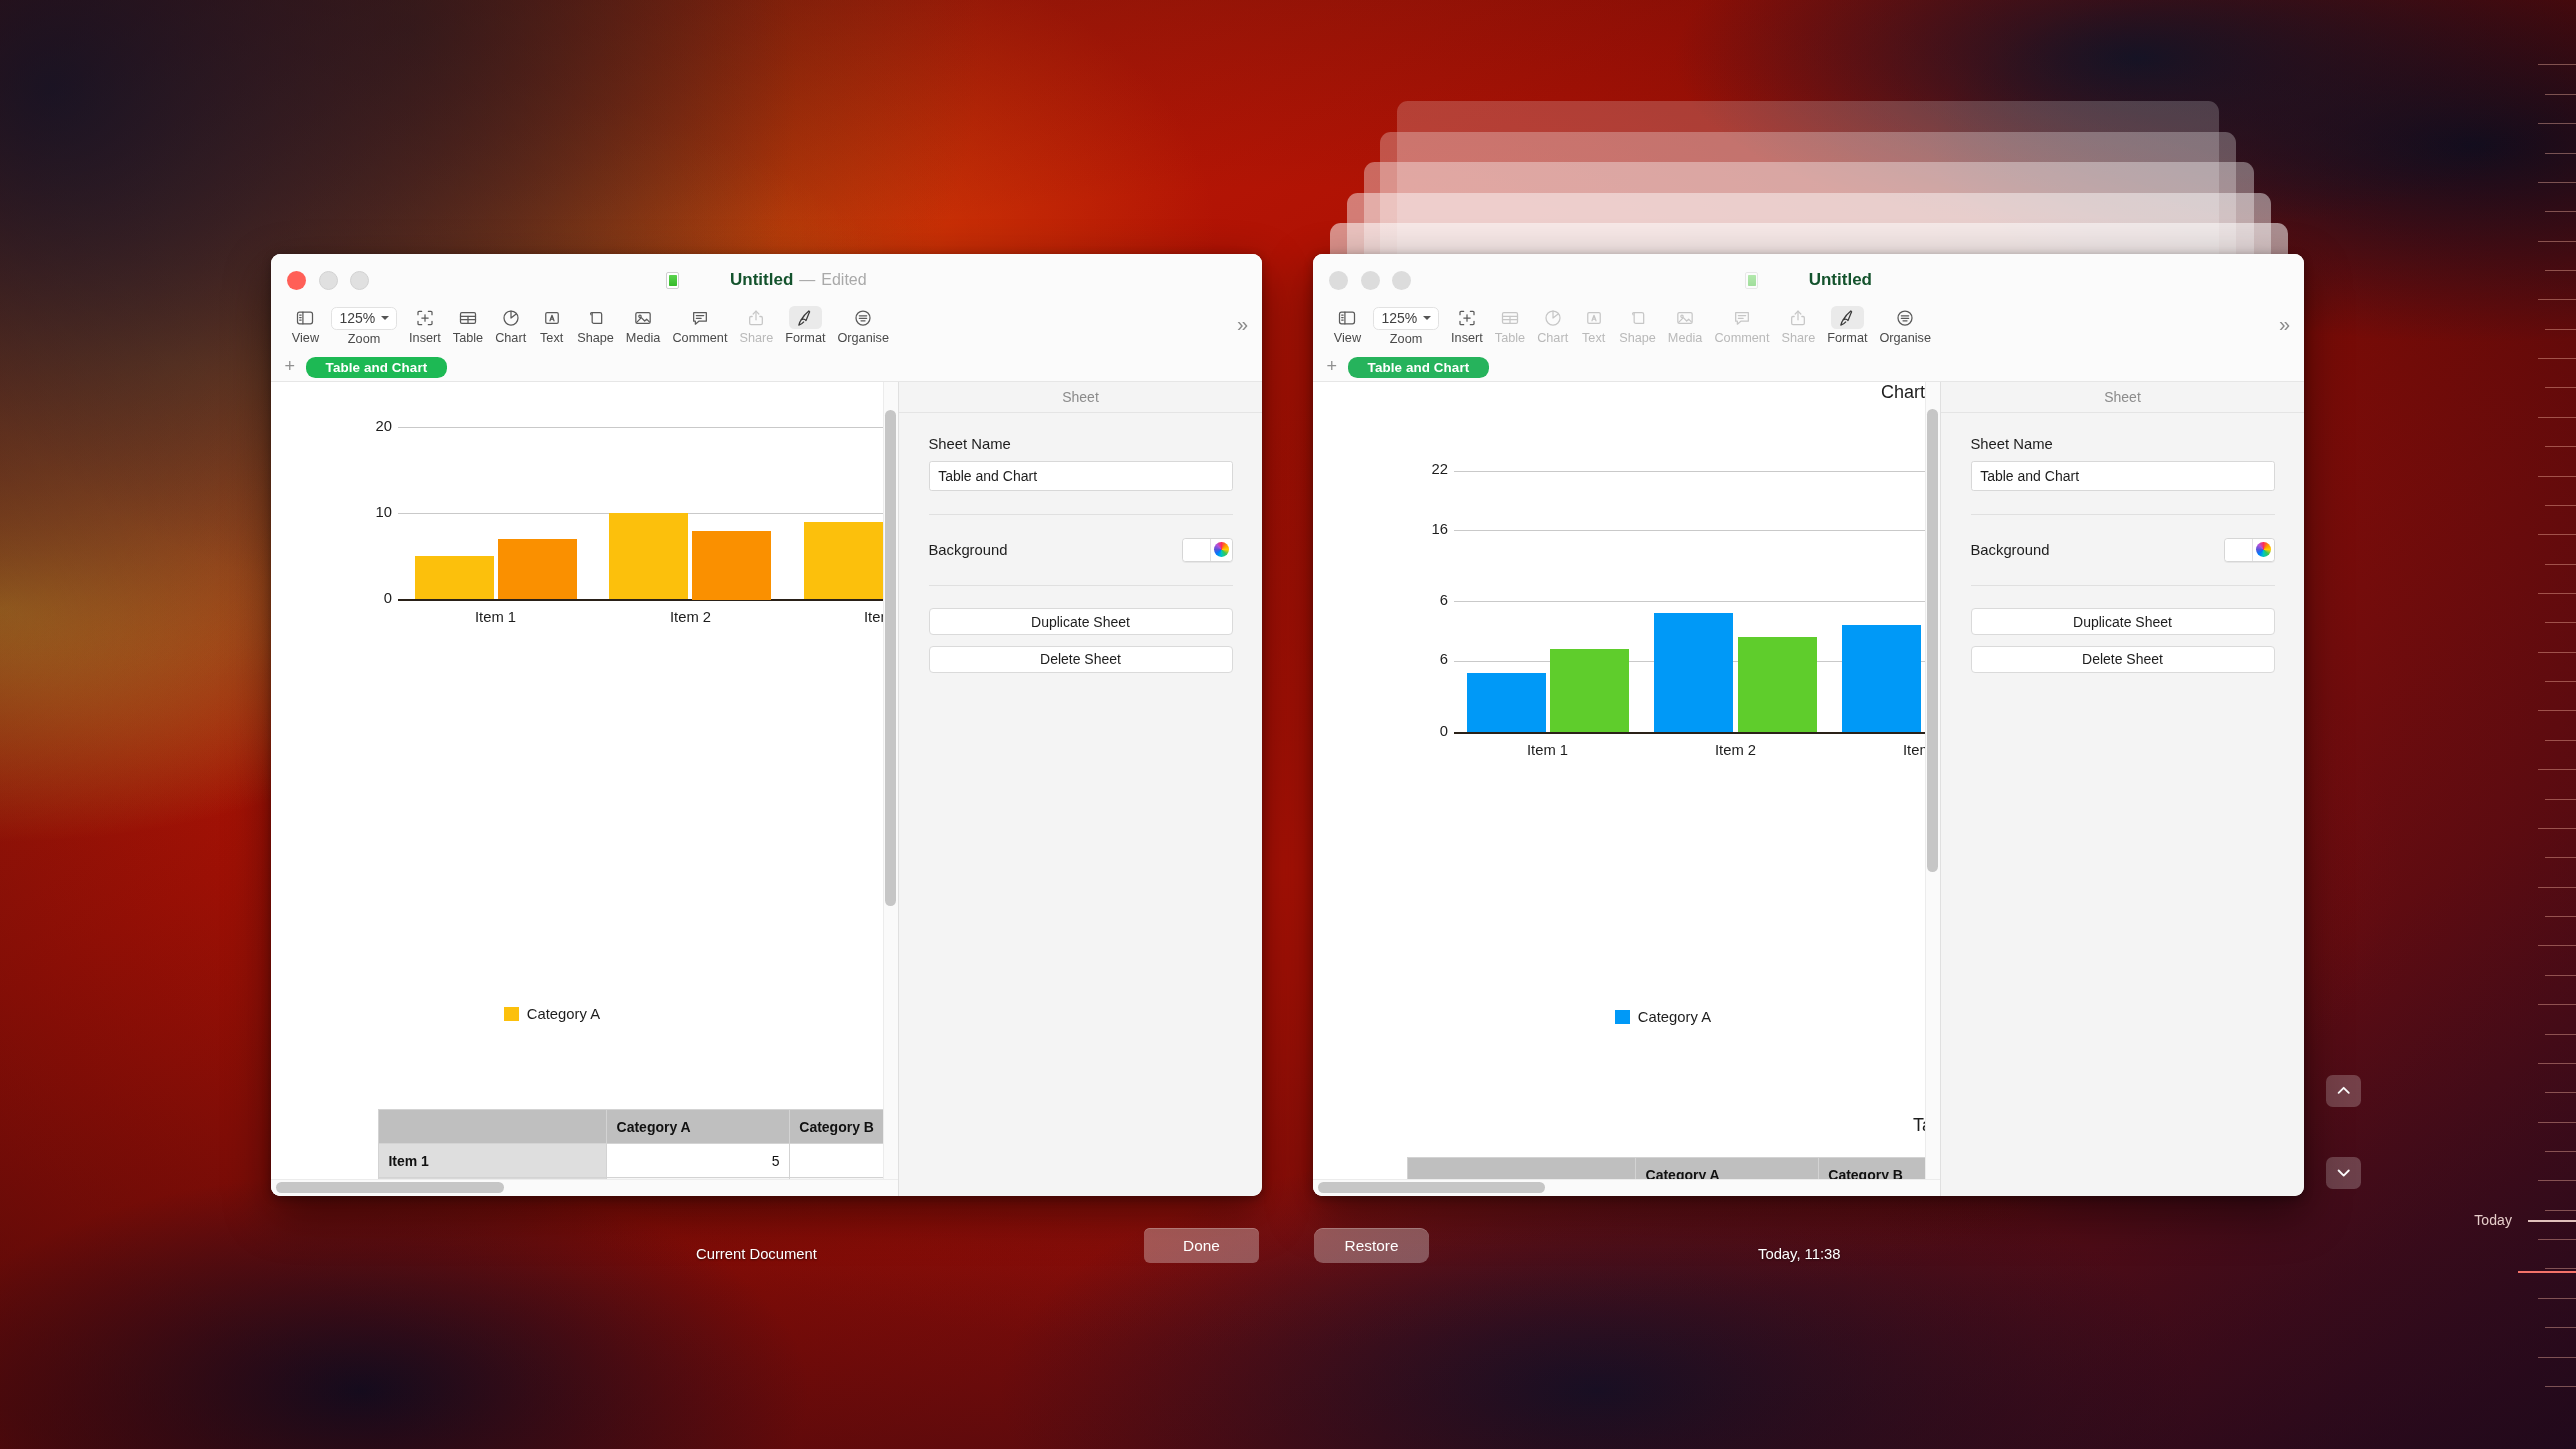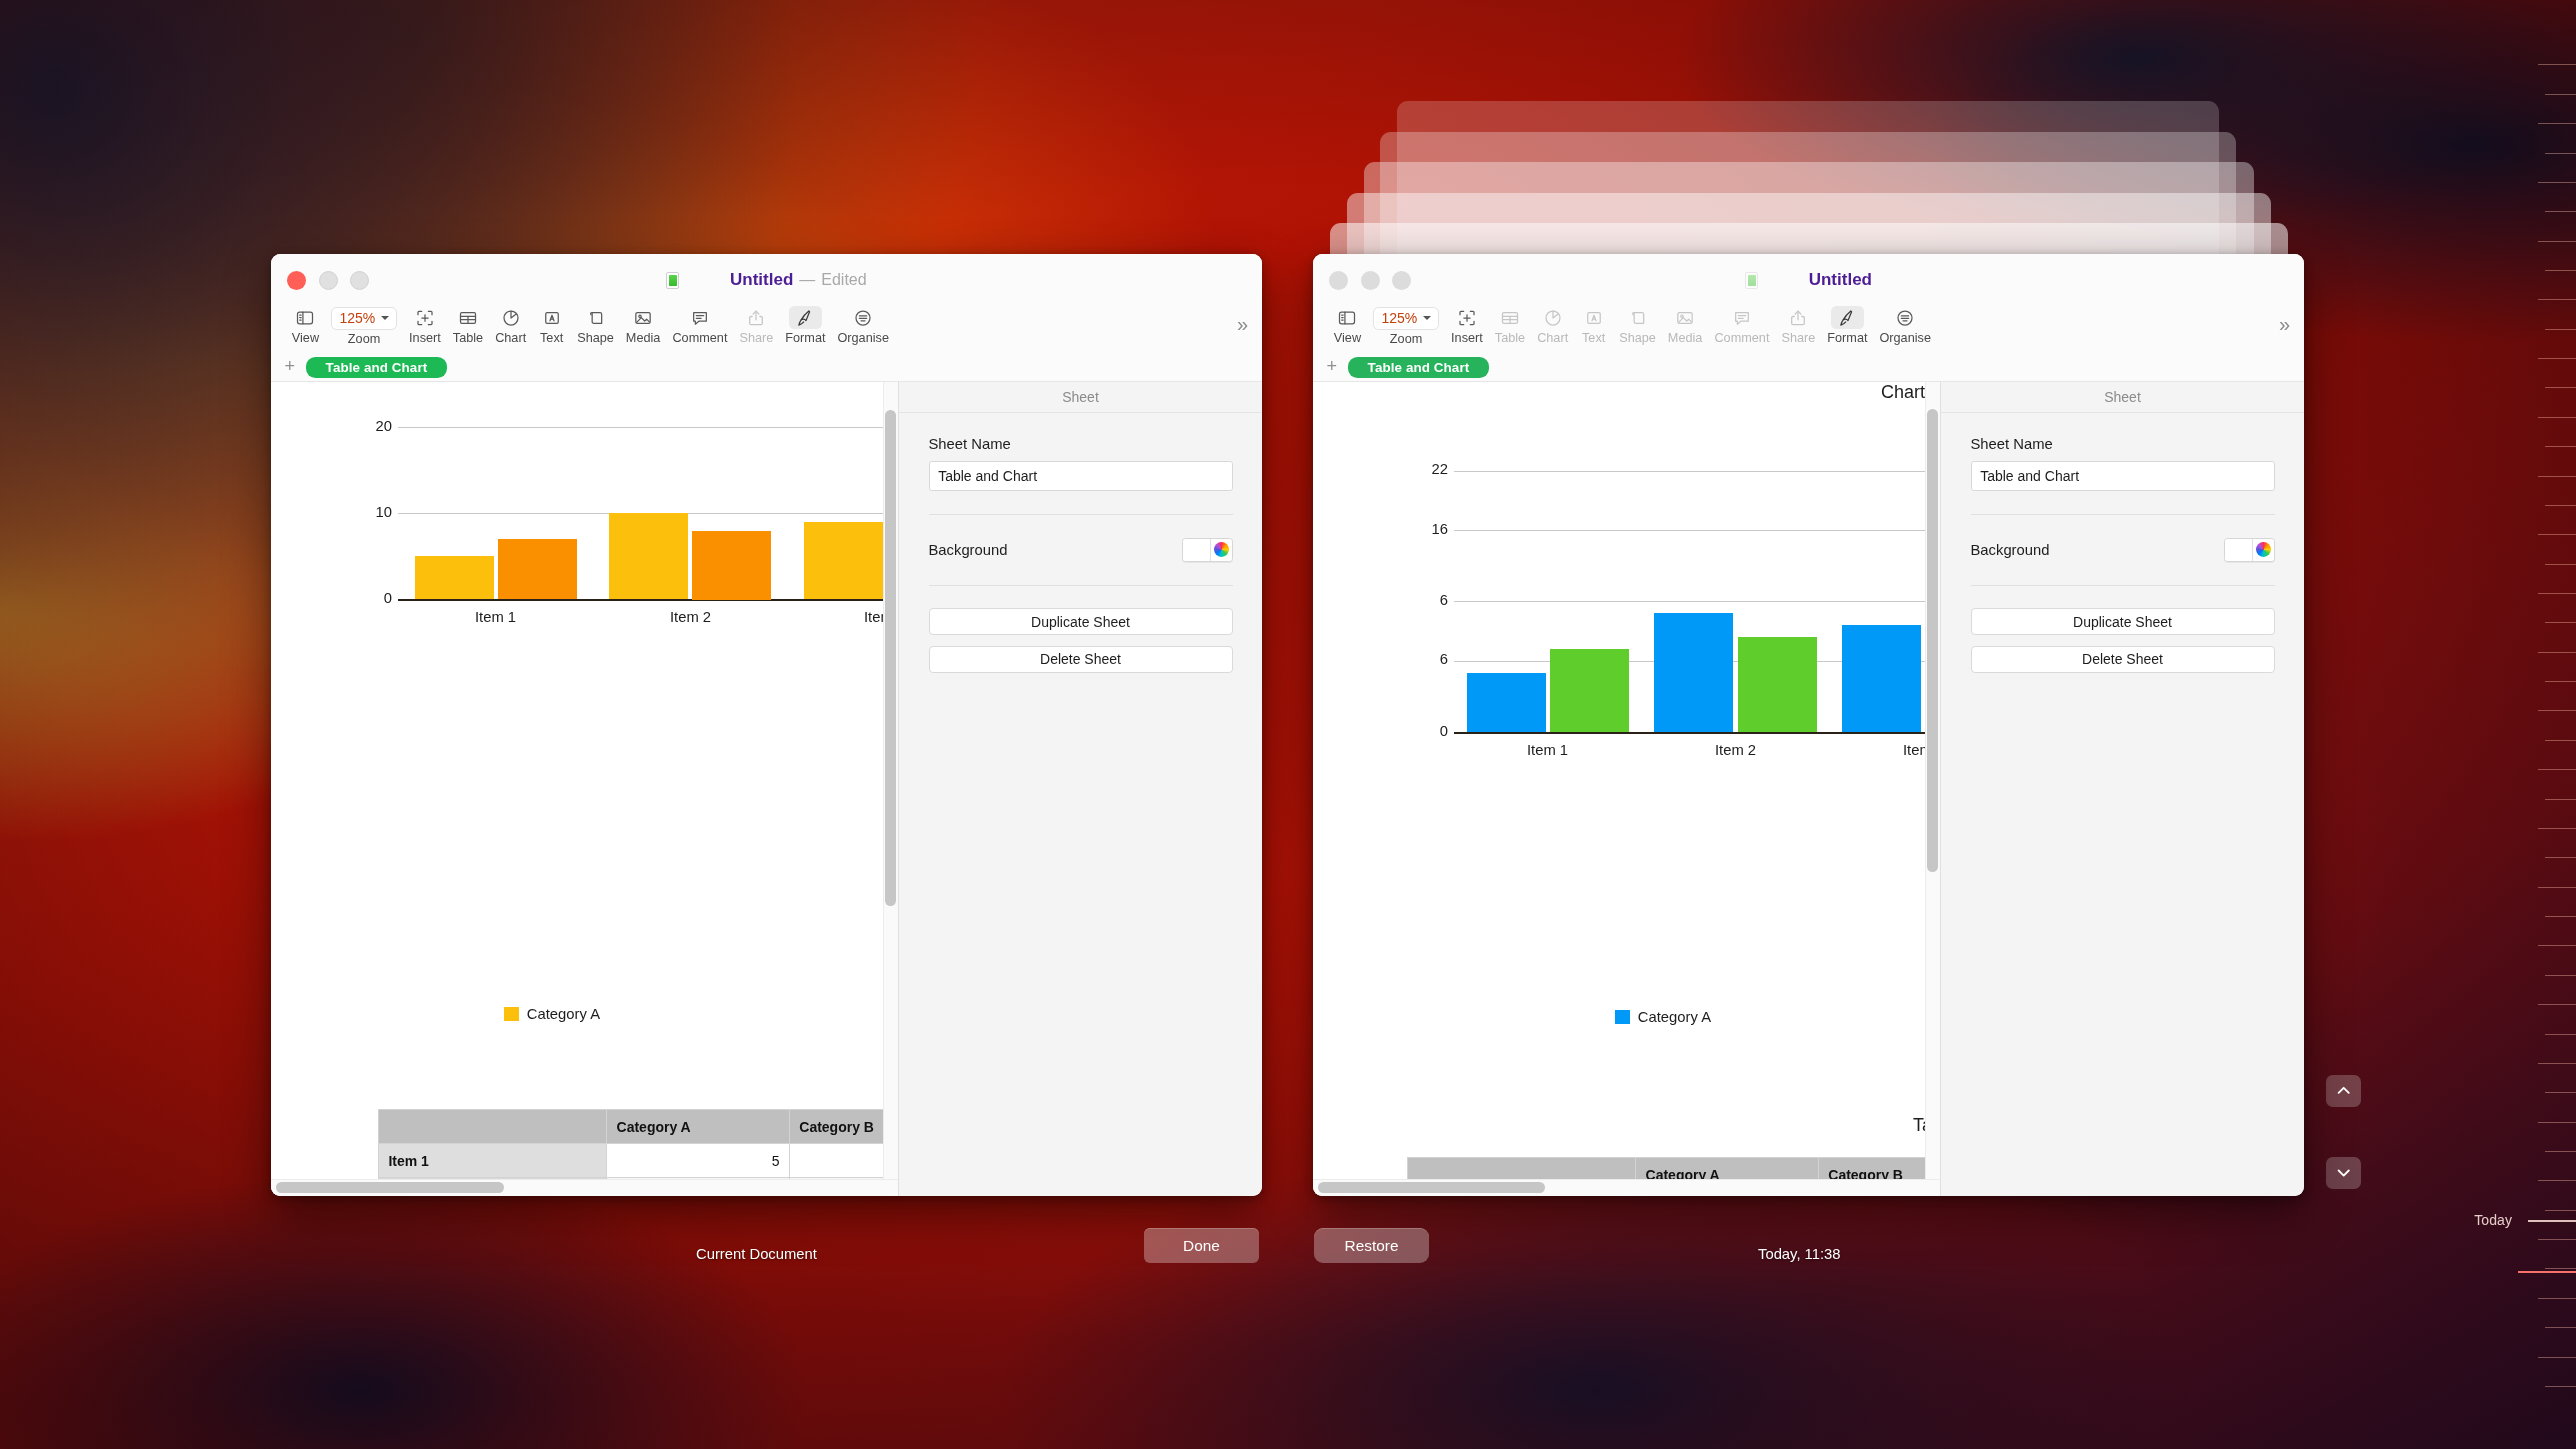--- a/index.html
+++ b/index.html
@@ -79,21 +79,21 @@
     position:absolute; left:0; right:0; top:0; height:52px;
     display:flex; align-items:center; justify-content:center; gap:6px;
     pointer-events:none;
   }
   .doc-icon { width:12.7px; height:17px; border-radius:2px; position:relative; background:#ffffff; border:0.7px solid #cfcfcf; }
   .doc-icon::after {
     content:""; position:absolute; left:2px; top:2.7px; width:8px; height:10.7px;
     background:linear-gradient(#5bd34e,#35bb2a); border-radius:0.7px;
   }
   .doc-icon.dim { opacity:.45; }
-  .doc-title { font-size:17px; font-weight:bold; color:#4c1d95;padding-left:45px; }
+  .doc-title { font-size:17px; font-weight:bold; color:#14532d;padding-left:45px; }
   .doc-sep { font-size:16px; color:#a9a9a9; }
   .doc-edited { font-size:16px; color:#a9a9a9; }
 
   
   .toolbar {
     height:48px; background:#fbfbfb;
     display:flex; align-items:flex-start; padding:0 14.8px; position:relative; flex:0 0 auto;
   }
   .ti {
     display:flex; flex-direction:column; align-items:center; justify-content:flex-start;
@@ -103,21 +103,21 @@
   .ti .glyph svg { width:20px; height:20px; }
   .ti .lbl { font-size:12.7px; color:#4a4a4a; margin-top:2px; white-space:nowrap; }
   .ti.dimmed .glyph svg { opacity:.32; }
   .ti.dimmed .lbl { color:#b9b9b9; }
   .ti.active-chip .glyph { background:#eaeaea; border-radius:5.4px; padding:0 6.7px; }
   .zoom-chip {
     display:flex; align-items:center; gap:5.4px;
     border:0.7px solid #e2e2e2; background:#fff; border-radius:5.4px;
     height:23px; padding:0 7.4px;
   }
-  .zoom-chip .zv { font-size:14px; color:#c2410c; font-weight:500; }
+  .zoom-chip .zv { font-size:14px; color:#404040; font-weight:500; }
   .chev-d { width:0;height:0;border-left:4px solid transparent;border-right:4px solid transparent;border-top:4.7px solid #555; }
   .overflow { position:absolute; right:17.4px; top:6.7px; font-size:20px; color:#8a8a8a; letter-spacing:-3.4px; }
 
   
   .tabstrip {
     height:28px; background:#fbfbfb; border-bottom:0.7px solid #e6e6e6;
     display:flex; align-items:center; padding-left:13.4px; gap:10.7px; flex:0 0 auto;
   }
   .add-sheet { font-size:18px; color:#8f8f8f; line-height:1; padding-bottom:2.7px; }
   .sheettab {

